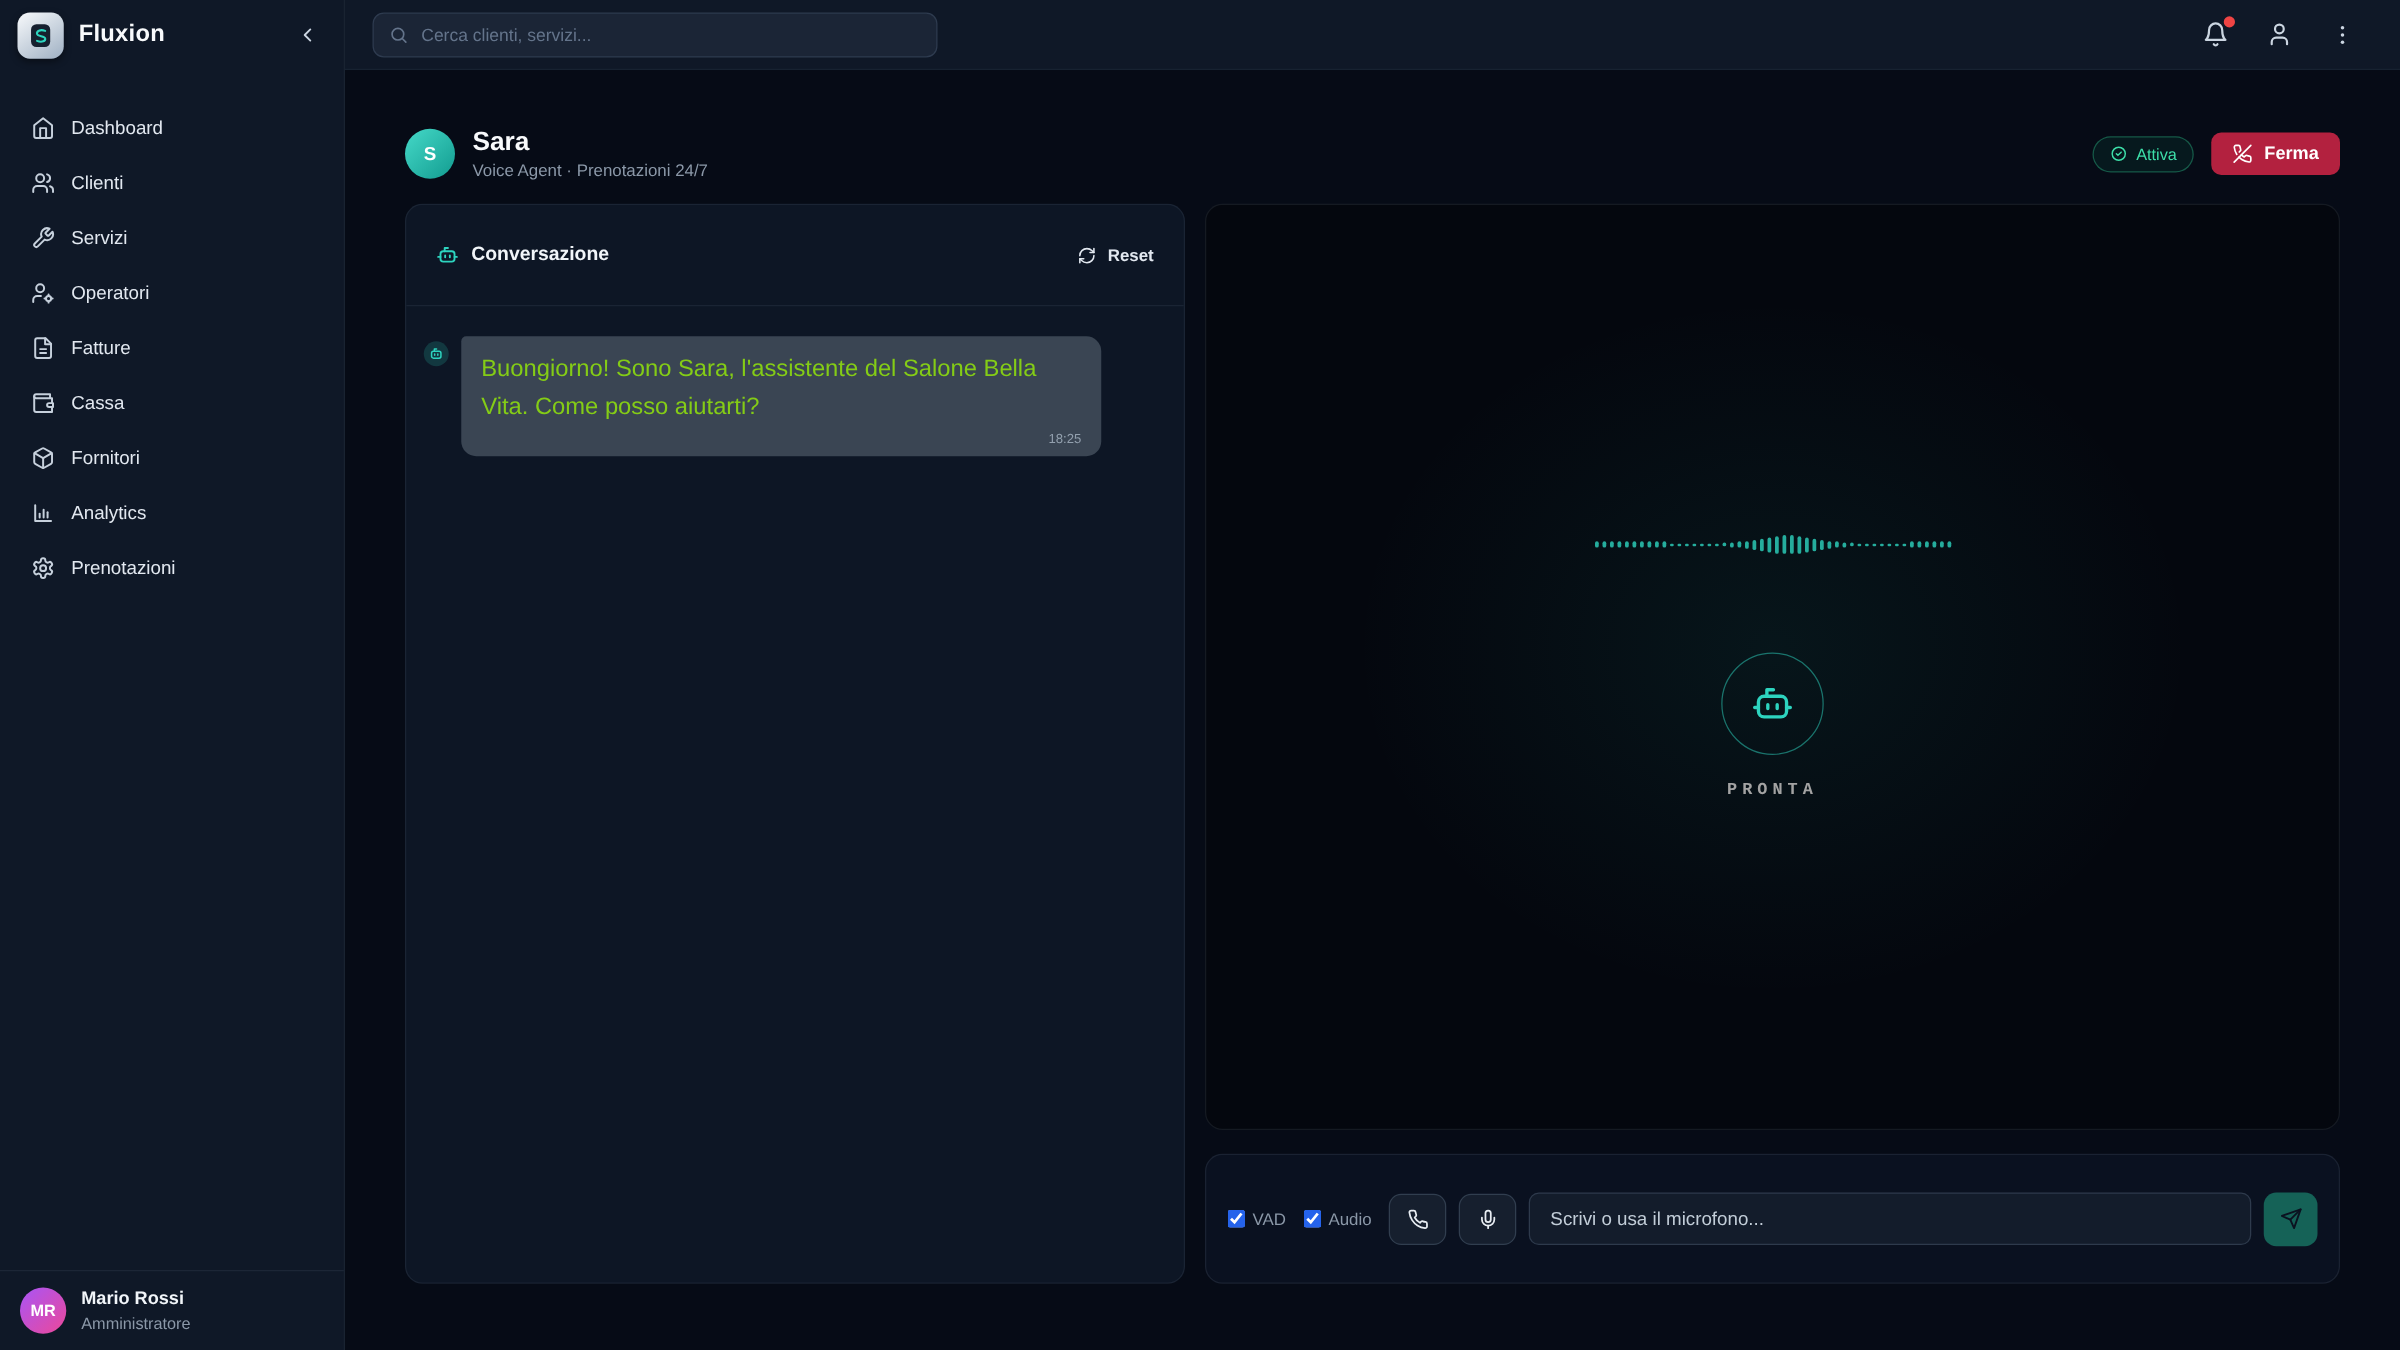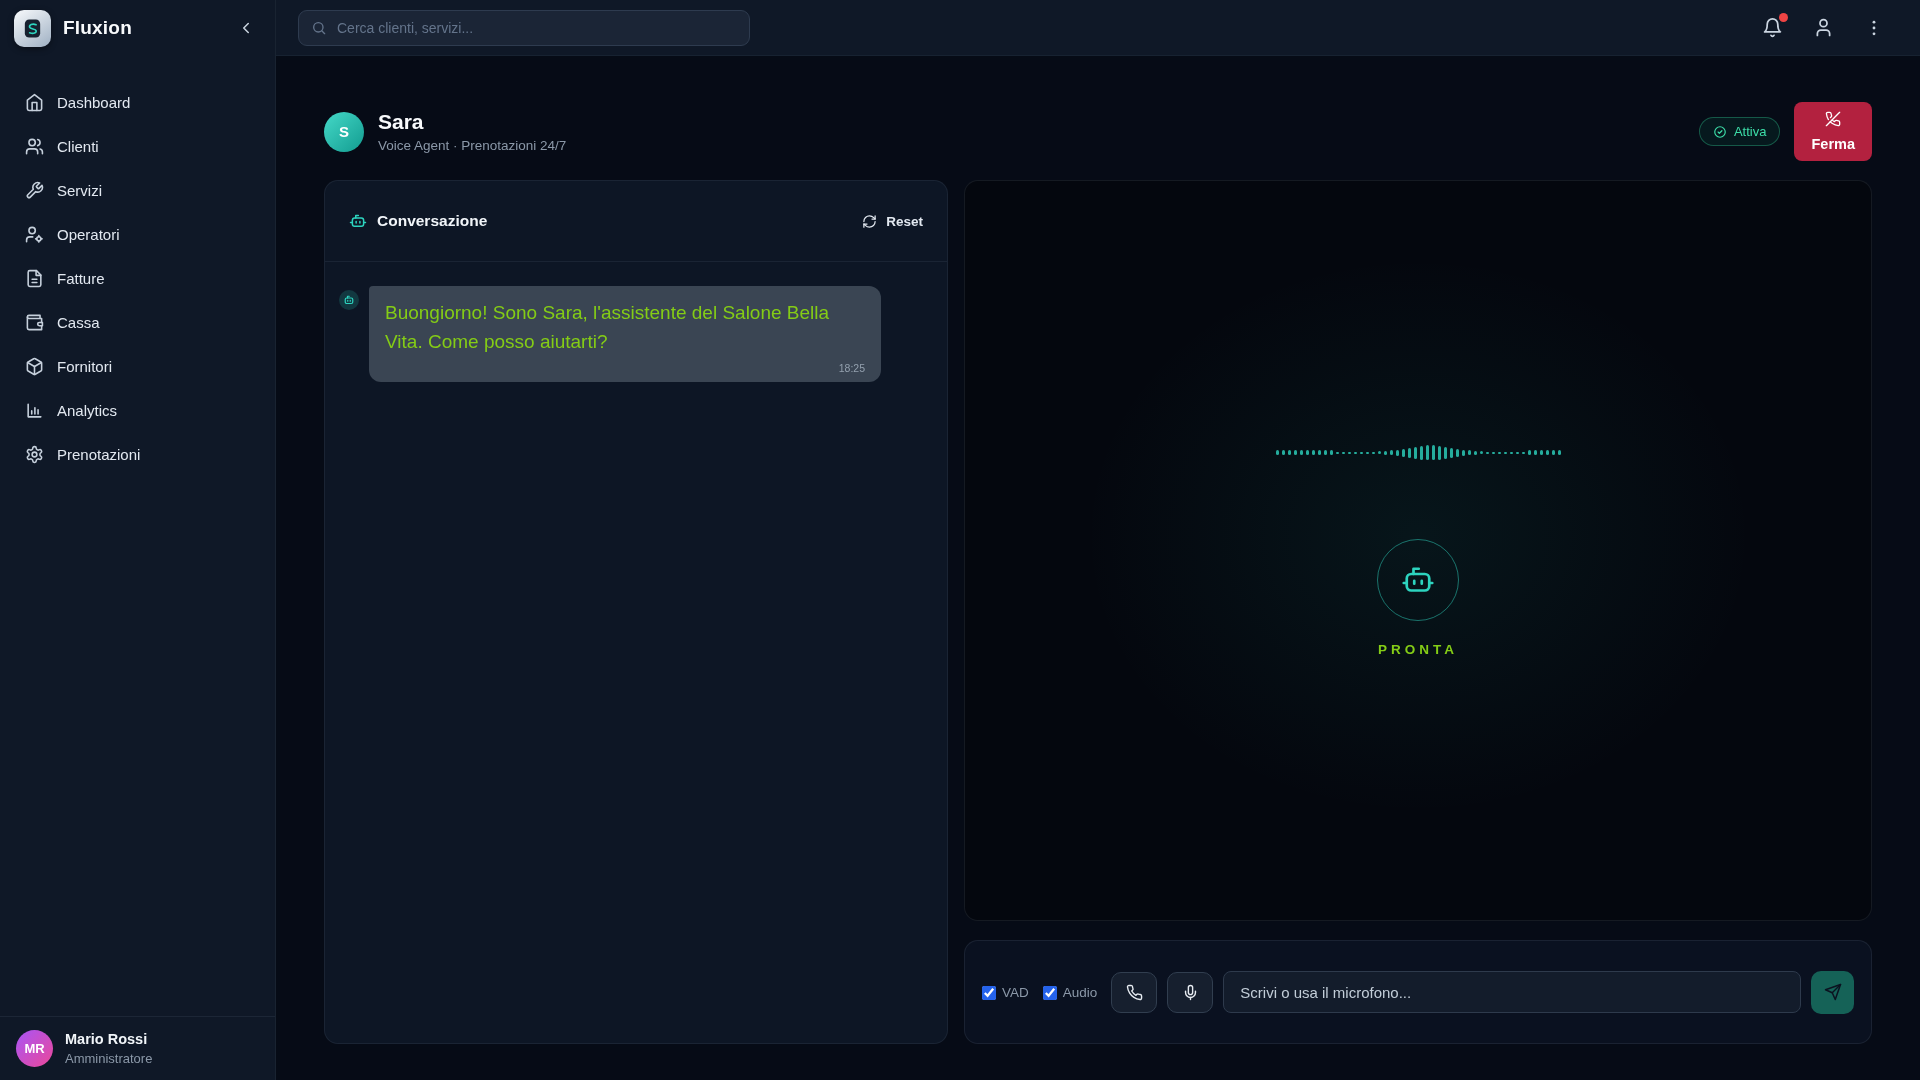--- a/index.html
+++ b/index.html
@@ -97,21 +97,20 @@
     display:flex; align-items:center; gap:7px;
     padding:6px 13px; border-radius:999px;
     background:rgba(16,185,129,.08); border:1px solid rgba(52,211,153,.35);
     color:#3ddfa9; font-size:13px; font-weight:400;
   }
   .stop-btn {
     display:flex; align-items:center; gap:9px;
     padding:9px 17px; border-radius:8px; border:none; cursor:pointer;
     background:#b3213f; color:#fff; font-size:14.5px; font-weight:700;
     font-family:"Liberation Sans",sans-serif;
-    flex-direction:column;
   }
 
   
   .content-grid {
     margin-top:19px; display:grid; grid-template-columns:624px 1fr;
     gap:16px; height:864px;
   }
 
   
   .conv-panel {
@@ -162,31 +161,31 @@
     margin-bottom:78px; position:relative;
   }
   .wf-bar { width:3px; border-radius:2px; background:#2dd4bf; opacity:.8; }
   .bot-circle {
     width:82px; height:82px; border-radius:50%;
     border:1px solid rgba(45,212,191,.5);
     display:flex; align-items:center; justify-content:center;
     color:#2dd4bf; position:relative;
   }
   .stage-status {
-    margin-top:21px; color:#84cc16; font-size:13.5px; font-weight:600;
-    letter-spacing:4px; position:relative;
+    margin-top:21px; color:#a3a3a3; font-size:13.5px; font-weight:600;
+    letter-spacing:4px; position:relative;font-family:Liberation Mono, monospace;
   }
 
   
   .composer {
     height:104px; background:#0a1120; border:1px solid rgba(148,163,184,.12);
     border-radius:14px; display:flex; align-items:center;
     padding:0 17px; gap:10px; flex-shrink:0;
   }
-  .chk-group { display:flex; align-items:flex-end; gap:6px; margin-right:4px; }
+  .chk-group { display:flex; align-items:center; gap:6px; margin-right:4px; }
   .chk-group input { width:14px; height:14px; accent-color:#2563eb; cursor:pointer; }
   .chk-group label { font-size:13.5px; color:#8b98a8; cursor:pointer; }
   .tool-btn {
     width:46px; height:41px; border-radius:10px; cursor:pointer;
     background:#161f2e; border:1px solid #313e4f; color:#e7ecf2;
     display:flex; align-items:center; justify-content:center;
   }
   .composer-input {
     flex:1; height:42px; background:#131c2b; border:1px solid #2e3a4c;
     border-radius:8px; padding:0 16px; outline:none;

